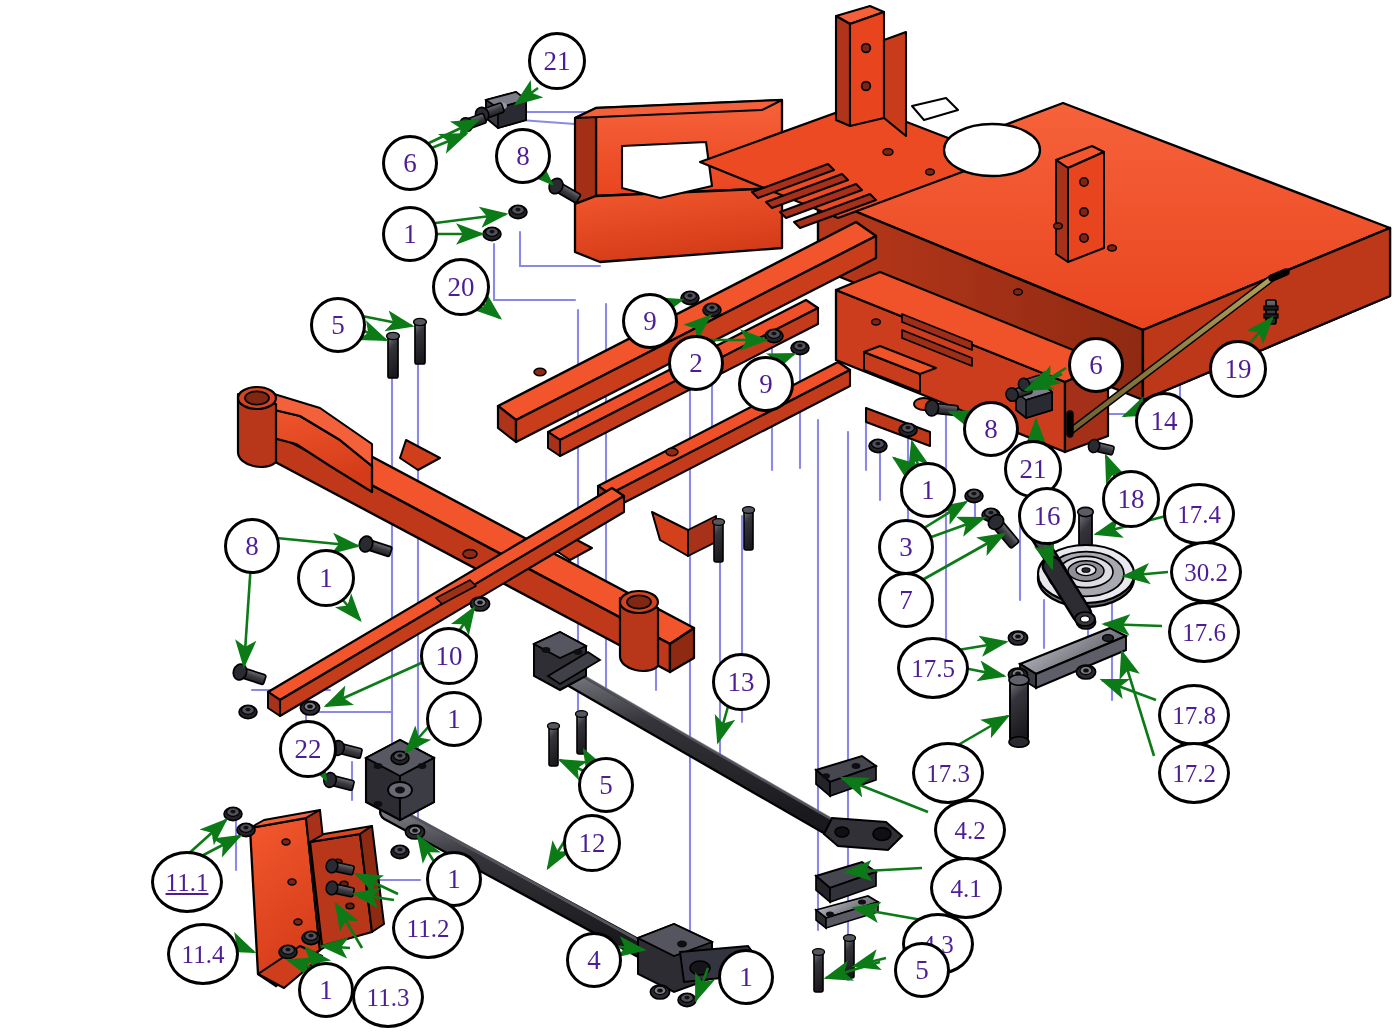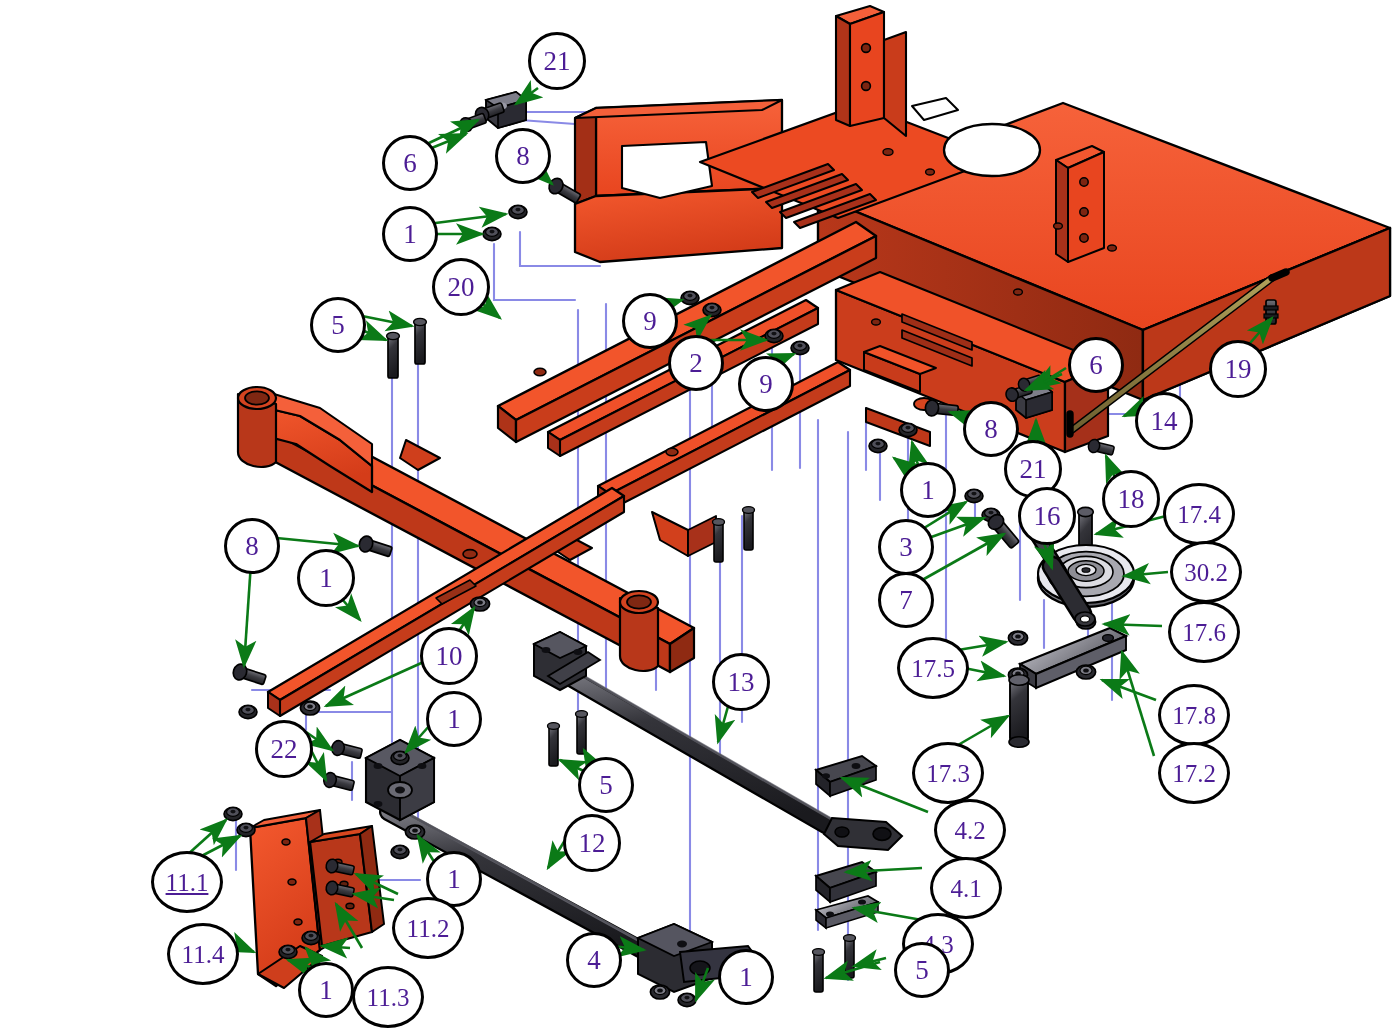--- a/index.html
+++ b/index.html
@@ -704,21 +704,21 @@
       <div class="callout dec" style="left: 1170px; top: 541px;">30.2</div>
       <div class="callout w1" style="left: 224px; top: 518px;">8</div>
       <div class="callout w1" style="left: 878px; top: 572px;">7</div>
       <div class="callout w2" style="left: 297px; top: 549px;">1</div>
       <div class="callout dec" style="left: 1168px; top: 601px;">17.6</div>
       <div class="callout w2" style="left: 420px; top: 627px;">10</div>
       <div class="callout w2" style="left: 712px; top: 653px;">13</div>
       <div class="callout dec" style="left: 897px; top: 637px;">17.5</div>
       <div class="callout dec" style="left: 1158px; top: 684px;">17.8</div>
       <div class="callout w1" style="left: 426px; top: 691px;">1</div>
-      <div class="callout w2" style="left: 255px; top: 720px; text-align: right;">22</div>
+      <div class="callout w2" style="left: 279px; top: 720px; text-align: right;">22</div>
       <div class="callout dec" style="left: 912px; top: 742px;">17.3</div>
       <div class="callout dec" style="left: 1158px; top: 742px;">17.2</div>
       <div class="callout w1" style="left: 578px; top: 757px;">5</div>
       <div class="callout dec" style="left: 934px; top: 799px;">4.2</div>
       <div class="callout w2" style="left: 563px; top: 814px;">12</div>
       <div class="callout dec" style="left: 151px; top: 851px; text-decoration: underline;">11.1</div>
       <div class="callout w1" style="left: 426px; top: 851px;">1</div>
       <div class="callout dec" style="left: 930px; top: 857px;">4.1</div>
       <div class="callout dec" style="left: 392px; top: 897px; text-align: center;">11.2</div>
       <div class="callout dec" style="left: 902px; top: 913px;">4.3</div>

